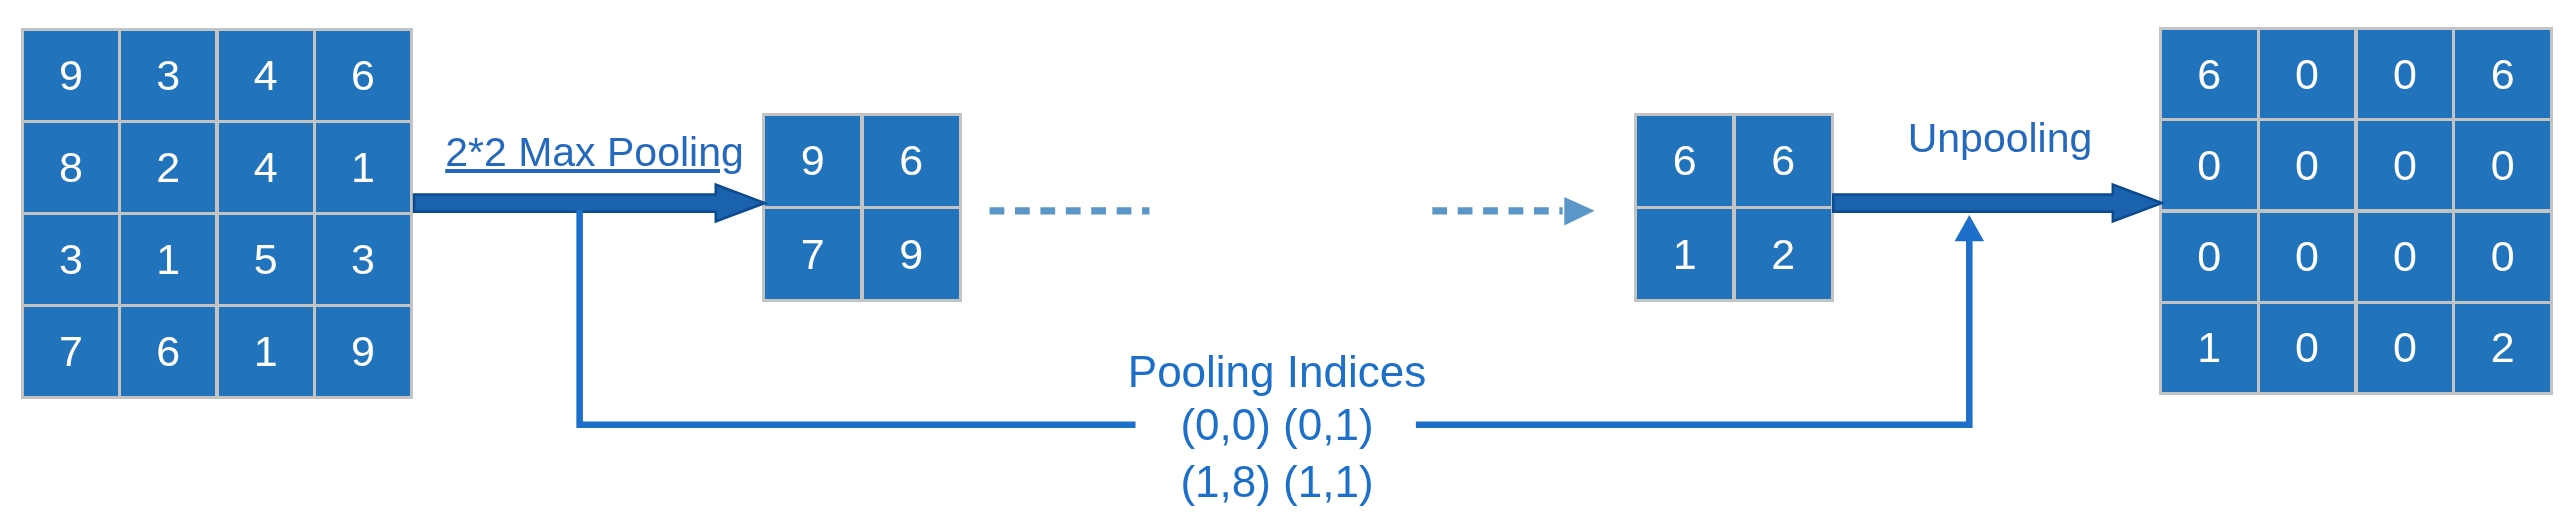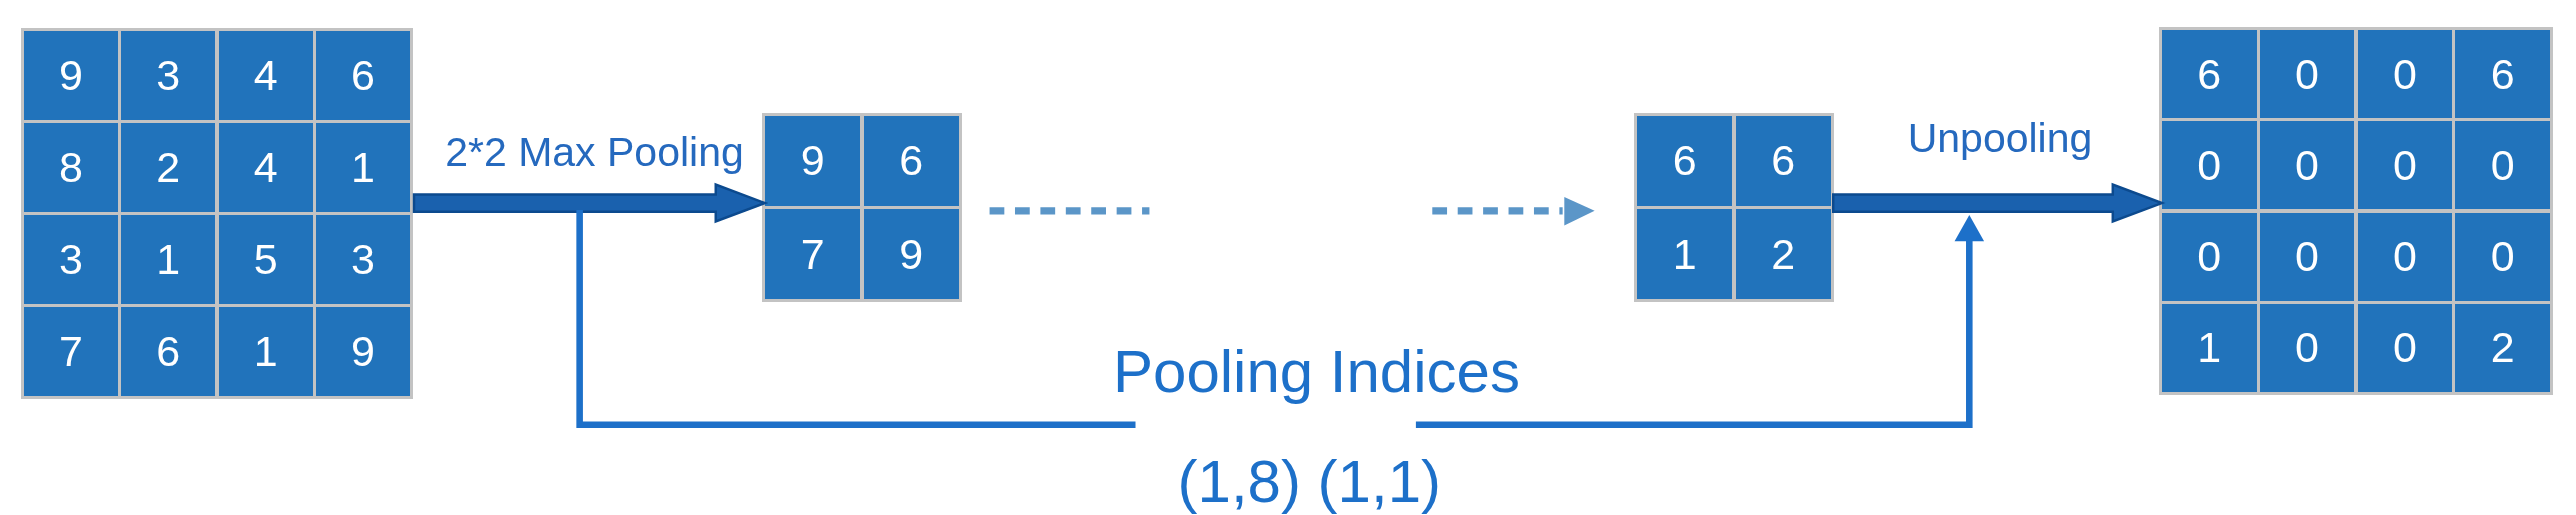--- a/index.html
+++ b/index.html
@@ -58,21 +58,21 @@
     fill: none;
   }
   .indices-head { fill: var(--indices-blue, #1D70C9); }
   .label {
     position: absolute;
     text-align: center;
     white-space: nowrap;
   }
   .accent  { color: var(--label-blue, #2569BE);  font-size: 41px; line-height: 48px; }
   .steel   { color: var(--other-layers-text, #4E86B8); font-size: 49px; line-height: 54px; }
-  .accent2 { color: var(--indices-blue, #1D70C9); font-size: 60px; line-height: 51px; text-align: right; }
+  .accent2 { color: var(--indices-blue, #1D70C9); font-size: 44px; line-height: 51px; }
 </style>
 </head>
 <body>
 
 <div class="canvas">
 
   <div class="grid g4" style="left:21px; top:28px; width:392px; height:371px;">
       <div class="cell">9</div>
       <div class="cell">3</div>
       <div class="cell">4</div>
@@ -128,24 +128,25 @@
     <polygon class="bigarrow" points="505,237 873,237 873,225 933,247.5 873,270 873,258 505,258"></polygon>
     <polygon class="bigarrow" points="2236,237 2577,237 2577,225 2637,247.5 2577,270 2577,258 2236,258"></polygon>
     <line class="dash" x1="1207" y1="257" x2="1402" y2="257"></line>
     <line class="dash" x1="1747" y1="257" x2="1906" y2="257"></line>
     <polygon class="dashhead" points="1908,240 1908,275 1945,257"></polygon>
     <path class="indices-line" d="M707,256 L707,518 L1385,518"></path>
     <path class="indices-line" d="M1727,518 L2402,518 L2402,292"></path>
     <polygon class="indices-head" points="2384,294 2420,294 2402,262"></polygon>
   </svg>
 
-  <div class="label accent" style="left:406px; top:128px; width:377px;">2*2 Max Pooling</div>
+  <div class="label accent" style="left:406px; top:128px; width:377px;text-decoration:underline;">2*2 Max Pooling</div>
 
 
   <div class="label accent" style="left:1836px; top:114px; width:328px;">Unpooling</div>
 
   <div class="label accent2" style="left:1113px; top:346px; width:328px;">Pooling Indices</div>
 
+  <div class="label accent2" style="left:1113px; top:399px; width:328px;">(0,0) (0,1)</div>
 
   <div class="label accent2" style="left:1113px; top:456px; width:328px;">(1,8) (1,1)</div>
 
 </div>
 
 
 </body></html>

